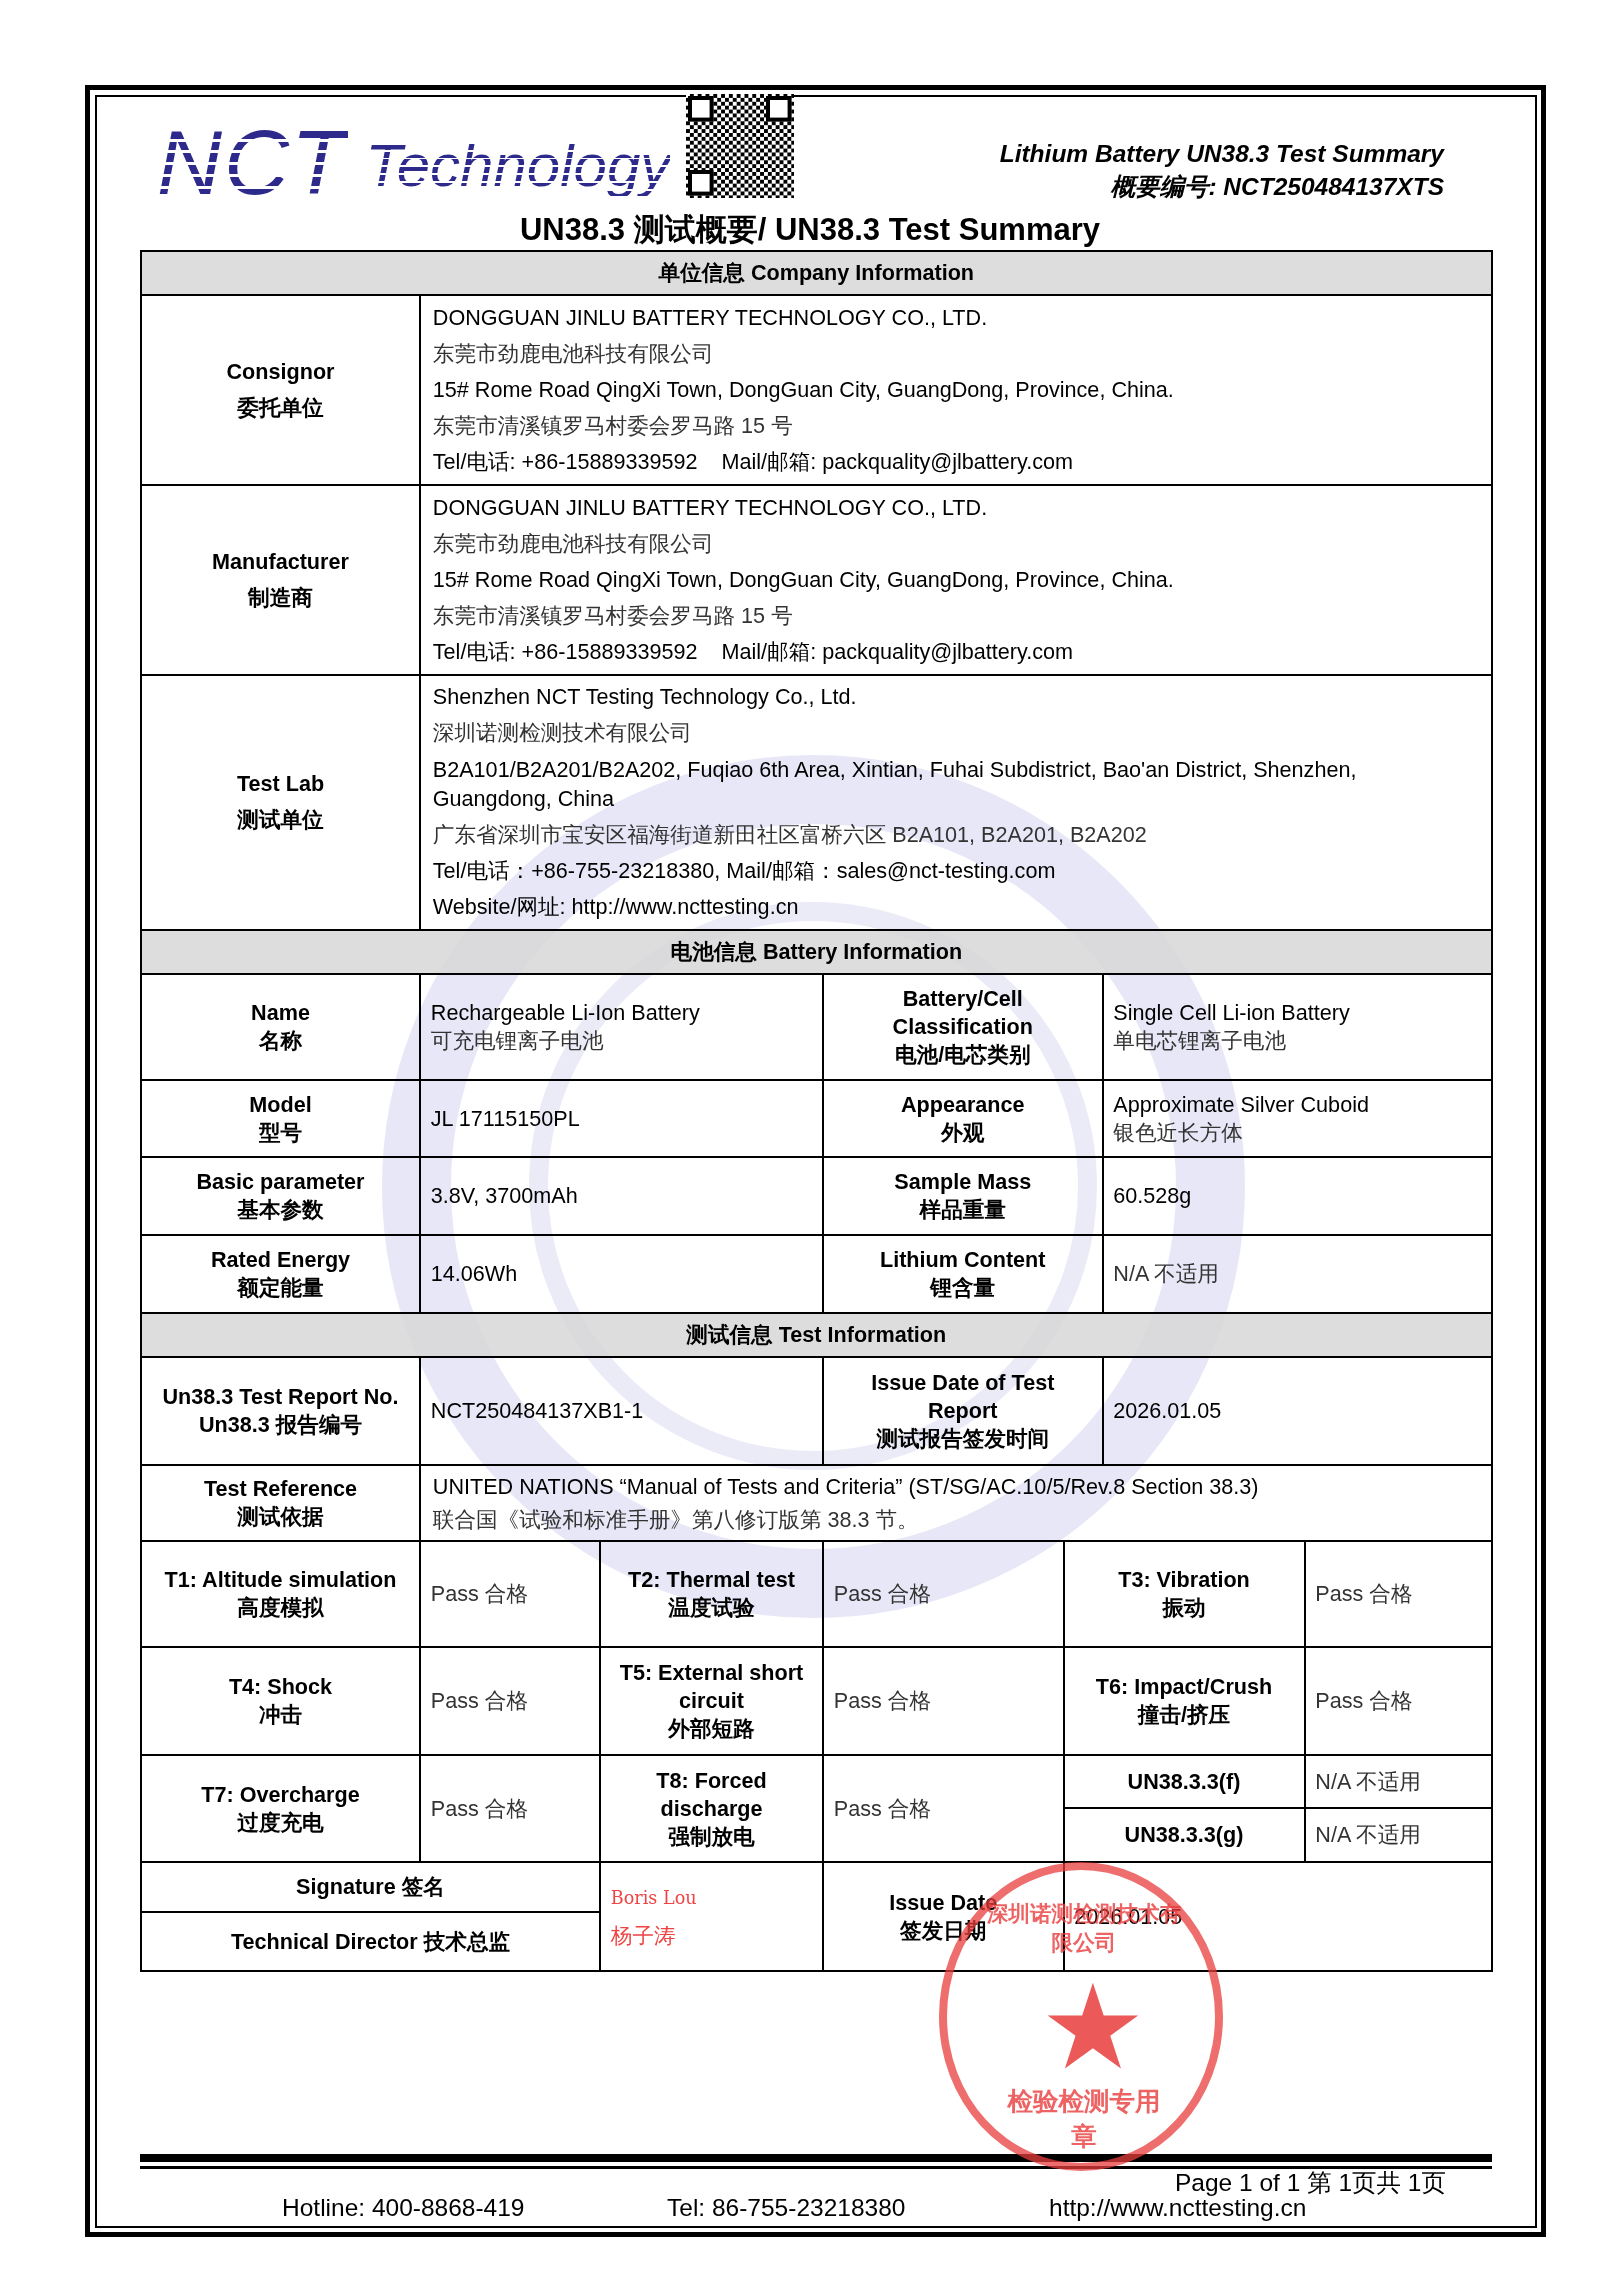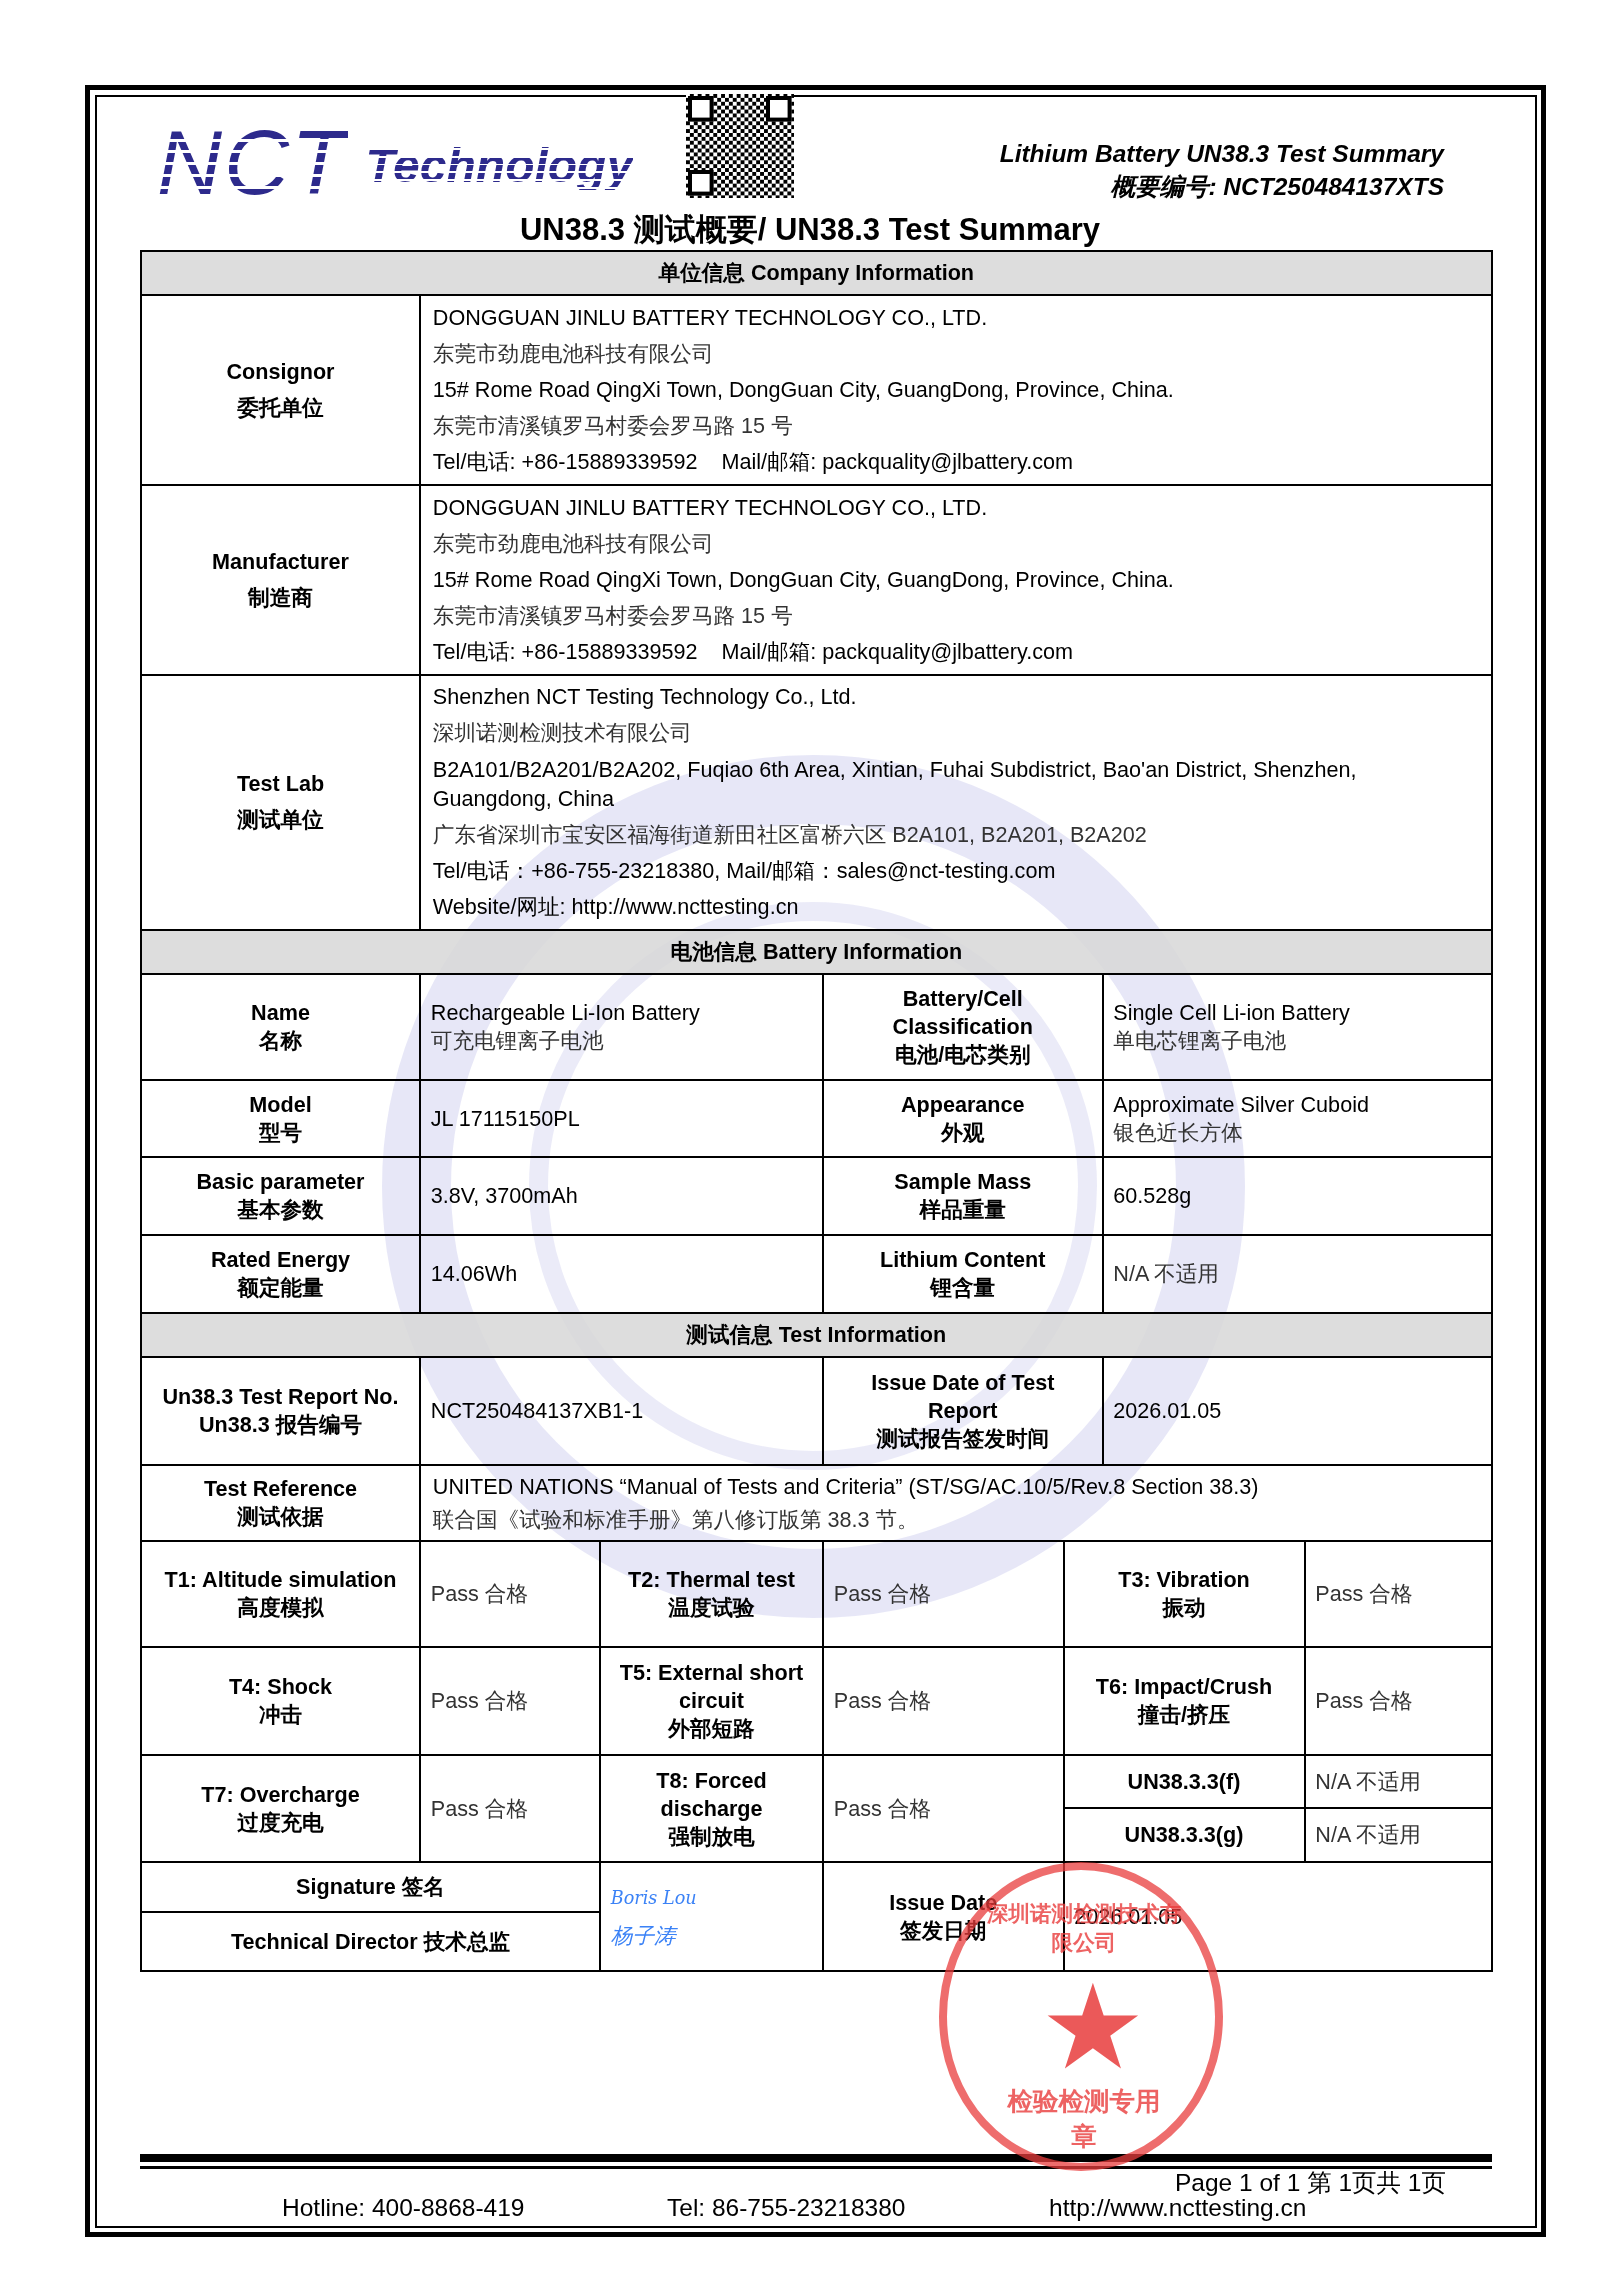--- a/index.html
+++ b/index.html
@@ -2,21 +2,21 @@
 <html><head>
 <meta charset="utf-8">
 <style>
   html,body{margin:0;padding:0;background:#fff;}
   body{width:1620px;height:2292px;position:relative;overflow:hidden;font-family:"Liberation Sans","DejaVu Sans",sans-serif;color:#000;}
   .frame-outer{position:absolute;left:85px;top:85px;width:1461px;height:2152px;border:5.9px solid #000;box-sizing:border-box;}
   .frame-inner{position:absolute;left:95px;top:95px;width:1442px;height:2133px;border:2px solid #000;box-sizing:border-box;}
   .logo{position:absolute;left:157px;top:110px;height:98px;display:flex;align-items:flex-end;}
   .logo-nct{font-family:"Liberation Sans",sans-serif;font-weight:normal;font-style:italic;font-size:90px;letter-spacing:2px;color:#2d2a8c;line-height:1;
     background:repeating-linear-gradient(180deg,#2d2a8c 0 8.8px,#fff 8.8px 11.8px);-webkit-background-clip:text;background-clip:text;-webkit-text-fill-color:transparent;}
-  .logo-tech{font-family:"Liberation Sans",sans-serif;font-weight:bold;font-style:italic;font-size:48px;color:#2d2a8c;margin-left:17.6px;line-height:1;margin-bottom:18px;
+  .logo-tech{font-family:"Liberation Sans",sans-serif;font-weight:normal;font-style:italic;font-size:60px;color:#2d2a8c;margin-left:17.6px;line-height:1;margin-bottom:12px;
     background:repeating-linear-gradient(180deg,#2d2a8c 0 5.9px,#fff 5.9px 7.8px);-webkit-background-clip:text;background-clip:text;-webkit-text-fill-color:transparent;}
   .qr{position:absolute;left:686px;top:94px;width:108px;height:104px;
     background:
       linear-gradient(#000,#000) 2px 2px/25.5px 25.5px no-repeat,
       linear-gradient(#000,#000) 80px 2px/25.5px 25.5px no-repeat,
       linear-gradient(#000,#000) 2px 76px/25.5px 25.5px no-repeat,
       repeating-conic-gradient(#000 0 25%,#fff 0 50%) 0 0/7.8px 7.8px;}
   .qr::after{content:"";position:absolute;inset:0;
     background:
       linear-gradient(#fff,#fff) 5.9px 5.9px/17.6px 17.6px no-repeat,
@@ -29,21 +29,21 @@
   .watermark{position:absolute;left:382px;top:755px;width:863px;height:863px;border-radius:50%;border:69px solid rgba(120,120,210,0.18);box-sizing:border-box;pointer-events:none;z-index:0;}
   .watermark2{position:absolute;left:529px;top:902px;width:568px;height:568px;border-radius:50%;border:19.6px solid rgba(120,120,210,0.15);box-sizing:border-box;pointer-events:none;z-index:0;}
   table.main{position:absolute;left:140px;top:250px;width:1352px;border-collapse:collapse;table-layout:fixed;z-index:1;}
   table.main td{border:2.9px solid #000;font-size:21.6px;line-height:28px;vertical-align:middle;padding:0 9.8px;}
   .sec{background:rgba(215,215,215,0.85);text-align:center;font-weight:bold;font-size:22.5px;}
   .lbl{text-align:center;font-weight:bold;}
   .val{text-align:left;margin-left:46px;}
   .cn{color:#333;}
   .lines td.txt{padding:3.9px 11.8px;}
   .lines div{line-height:36px;}
-  .sig-line{font-family:"DejaVu Serif",serif;font-style:italic;color:#3b82f6;font-size:17.6px;}
+  .sig-line{font-family:"DejaVu Serif",serif;color:#ef4444;font-size:17.6px;}
   .stamp{position:absolute;left:939px;top:1862px;width:284px;height:309px;border-radius:50%;border:8.8px solid rgba(232,60,60,0.75);box-sizing:border-box;z-index:3;pointer-events:none;}
   .stamp-star{position:absolute;left:93px;top:98px;font-size:118px;color:rgba(232,60,60,0.85);line-height:1;}
   .stamp-top{position:absolute;left:39px;top:19.6px;width:196px;text-align:center;font-size:37px;font-weight:bold;color:rgba(232,60,60,0.8);transform:rotate(0deg);}
   .stamp-bottom{position:absolute;left:49px;top:214px;width:176px;text-align:center;font-size:31px;font-weight:bold;color:rgba(232,60,60,0.8);}
   .footer-rule{position:absolute;left:140px;top:2154px;width:1352px;height:7.8px;background:#000;}
   .footer-rule2{position:absolute;left:140px;top:2166px;width:1352px;height:2.9px;background:#000;}
   .page-no{position:absolute;right:174px;top:2166px;font-size:24.5px;}
   .foot{position:absolute;top:2194px;font-size:24.5px;}
 </style>
 </head>

